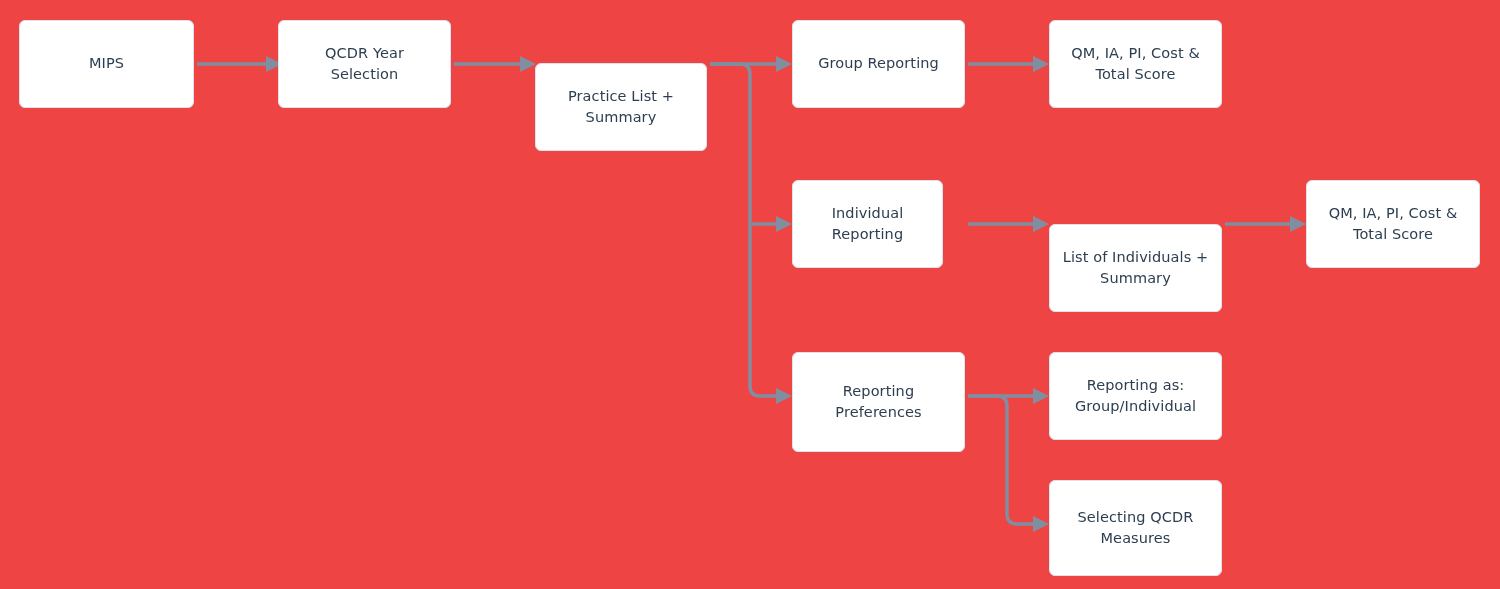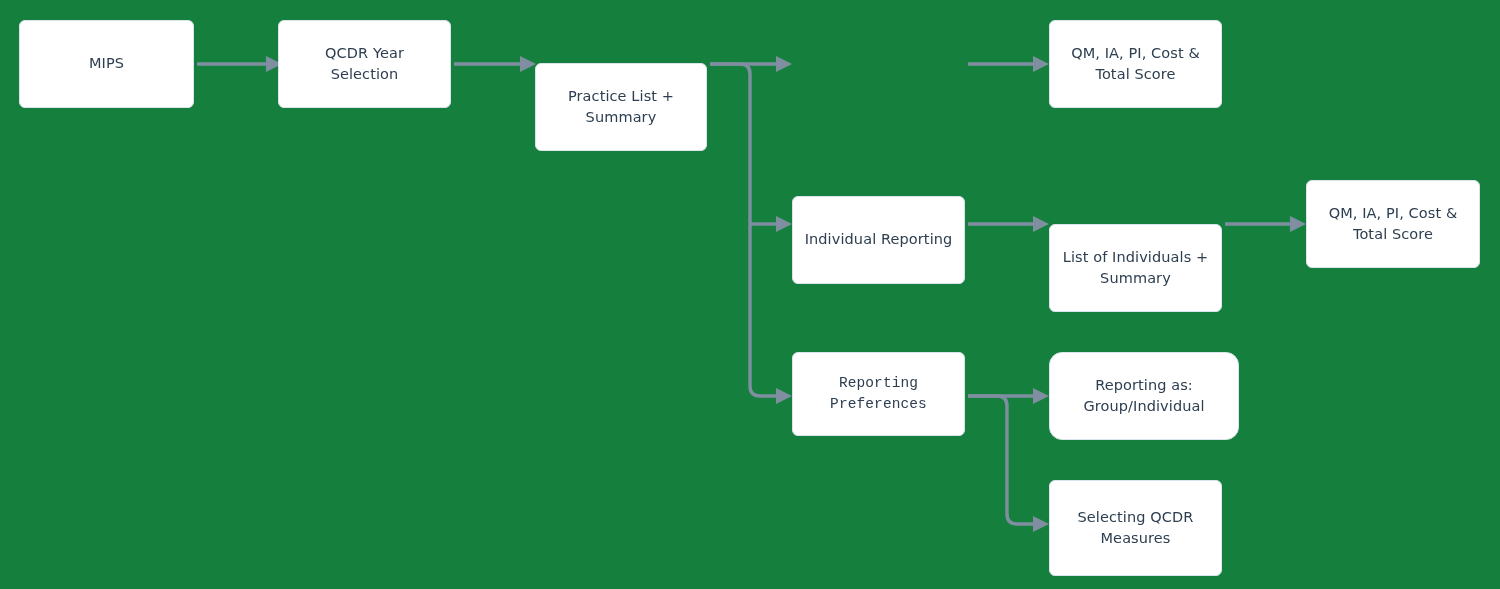--- a/index.html
+++ b/index.html
@@ -4,21 +4,21 @@
 <style>
   html, body {
     margin: 0;
     padding: 0;
     background: #000000;
   }
   #canvas {
     position: relative;
     width: 1500px;
     height: 589px;
-    background: #15803d;
+    background: #ef4444;
     overflow: hidden;
     font-family: "DejaVu Sans", "Liberation Sans", sans-serif;
   }
   .node {
     position: absolute;
     box-sizing: border-box;
     background: #ffffff;
     border: 1.5px solid #dbe3ec;
     border-radius: 6px;
     display: flex;
@@ -120,46 +120,49 @@
 
   <div class="node" style="left:278px; top:20px; width:173px; height:88px;">
     <span class="node-label">QCDR Year Selection</span>
   </div>
 
   <div class="node" style="left:535px; top:20px; width:172px; height:88px;margin-top:43px;">
     <span class="node-label">Practice List +
 Summary</span>
   </div>
 
+  <div class="node" style="left:792px; top:20px; width:173px; height:88px;">
+    <span class="node-label">Group Reporting</span>
+  </div>
 
   <div class="node" style="left:1049px; top:20px; width:173px; height:88px;">
     <span class="node-label">QM, IA, PI, Cost &amp;
 Total Score</span>
   </div>
 
-  <div class="node" style="left:792px; top:196px; width:173px; height:88px;">
+  <div class="node" style="left:792px; top:180px; width:151px; height:88px;">
     <span class="node-label">Individual Reporting</span>
   </div>
 
   <div class="node" style="left:1049px; top:180px; width:173px; height:88px;margin-top:44px;">
     <span class="node-label">List of Individuals +
 Summary</span>
   </div>
 
   <div class="node" style="left:1306px; top:180px; width:174px; height:88px;">
     <span class="node-label">QM, IA, PI, Cost &amp;
 Total Score</span>
   </div>
 
-  <div class="node" style="left:792px; top:352px; width:173px; height:84px;font-family:Liberation Mono, monospace;">
+  <div class="node" style="left:792px; top:352px; width:173px; height:100px;">
     <span class="node-label">Reporting
 Preferences</span>
   </div>
 
-  <div class="node" style="left:1049px; top:352px; width:190px; height:88px;border-radius:13px;">
+  <div class="node" style="left:1049px; top:352px; width:173px; height:88px;">
     <span class="node-label">Reporting as:
 Group/Individual</span>
   </div>
 
   <div class="node" style="left:1049px; top:480px; width:173px; height:96px;">
     <span class="node-label">Selecting QCDR
 Measures</span>
   </div>
 
 </div>

